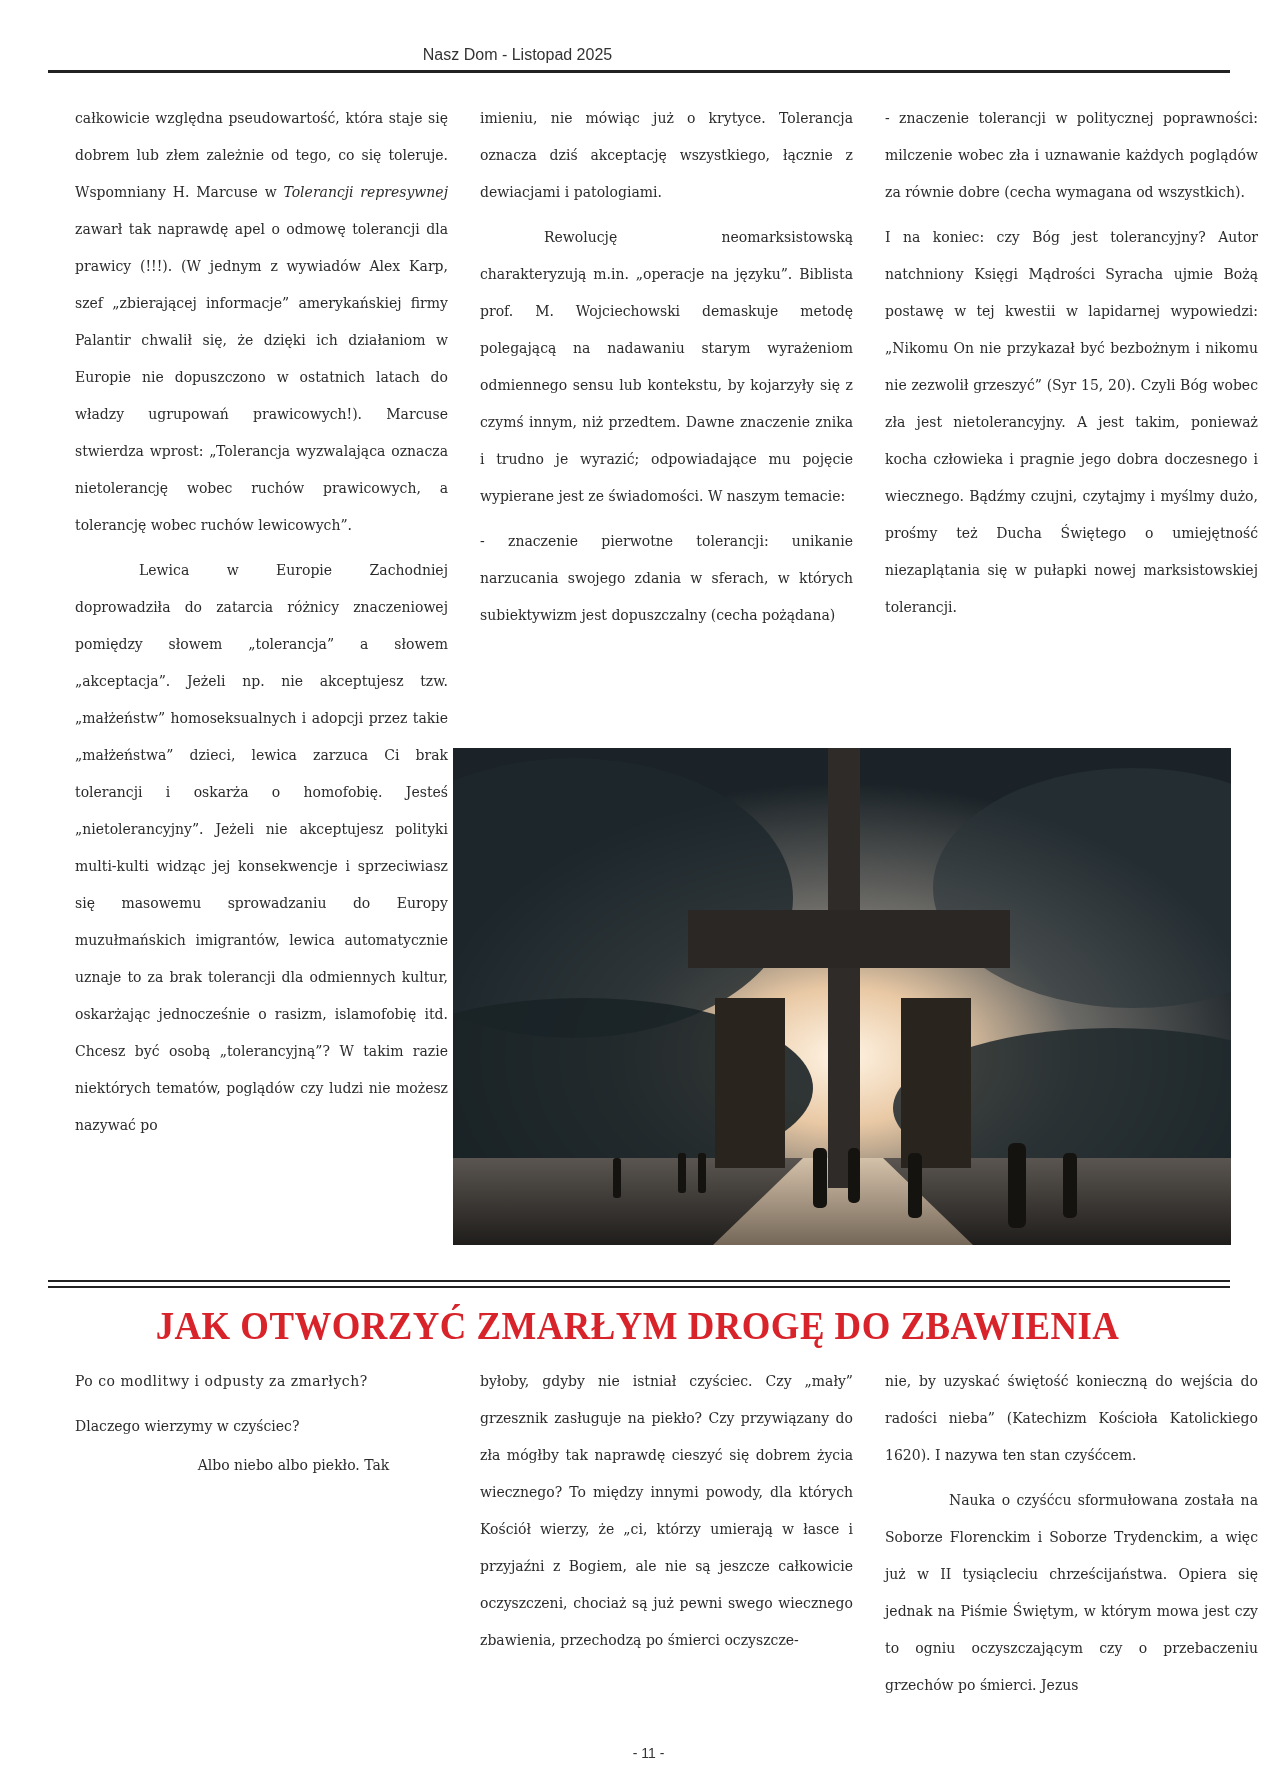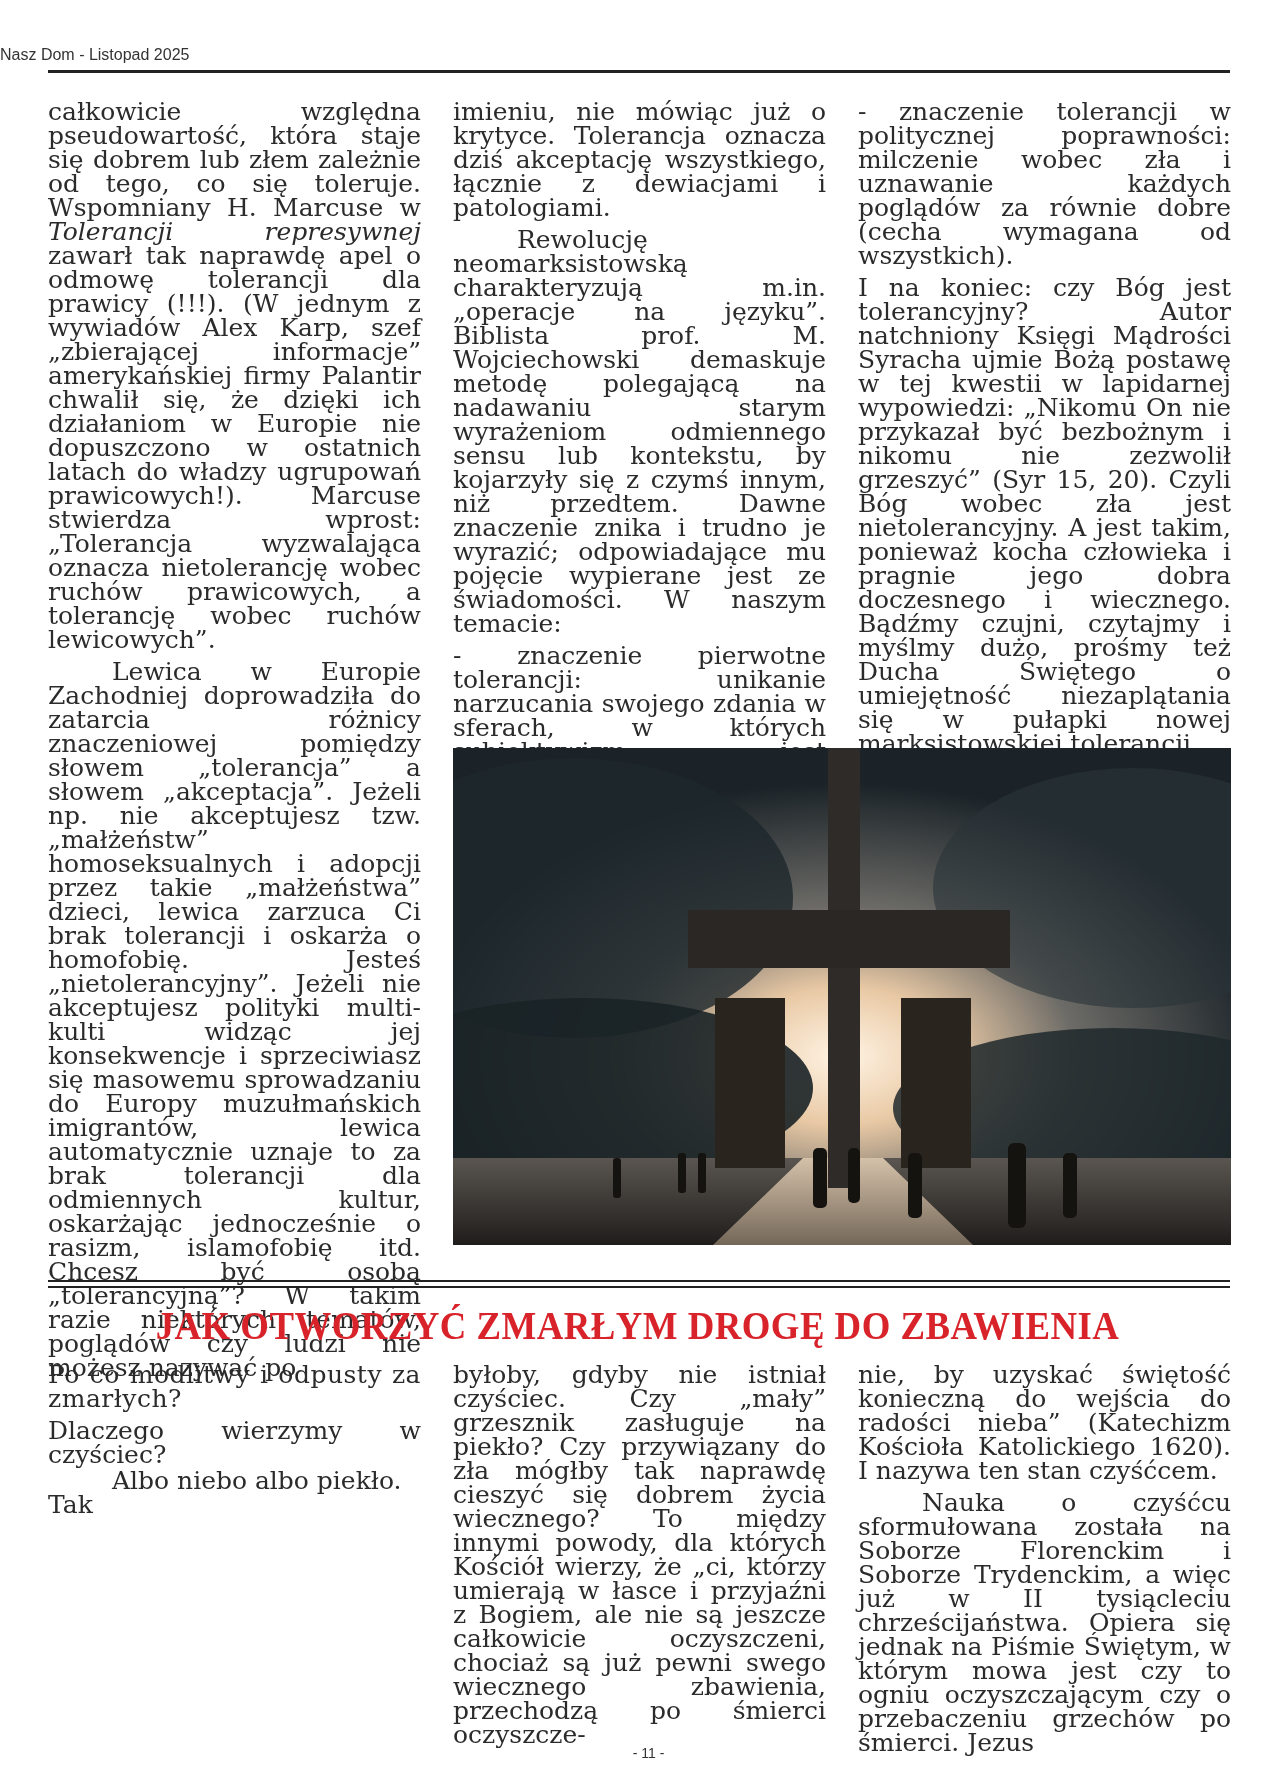--- a/index.html
+++ b/index.html
@@ -1,27 +1,28 @@
 <!DOCTYPE html>
 <html><head>
 <meta charset="utf-8">
 <style>
   * { box-sizing: border-box; margin: 0; padding: 0; }
   html, body { width: 1275px; height: 1789px; background: #ffffff; }
   body { position: relative; font-family: "DejaVu Serif", serif; color: #2b2b2b; overflow: hidden; }
 
   .header-title {
-    position: absolute; left: 0; top: 46px; width: 1035px; text-align: left;
+    position: absolute; left: 0; top: 46px; width: 1035px; text-align: center;
     font-family: "Liberation Sans", sans-serif; font-size: 16px; color: #333;
   }
   .header-rule { position: absolute; left: 48px; top: 70px; width: 1182px; height: 3px; background: #222; }
 
   .col {
-    position: absolute; font-size: 25px; line-height: 24px; text-align: justify;
+    position: absolute; font-size: 14px; line-height: 37px; text-align: justify;
     hyphens: manual;
+    margin-left: 27px;
   }
   .col p { margin: 0; }
   .col p.indent { text-indent: 64px; margin-top: 8px; }
   .col p.gap { margin-top: 8px; }
   .col .b { font-weight: normal; }
   .col .i { font-style: italic; }
   .col .u { text-underline-offset: 3px; }
 
   .col1 { left: 48px; top: 100px; width: 373px; }
   .col2 { left: 453px; top: 100px; width: 373px; }
@@ -118,21 +119,21 @@
 </div>
 
 <div class="rule-double-a"></div>
 <div class="rule-double-b"></div>
 
 <div class="article-title">JAK OTWORZYĆ ZMARŁYM DROGĘ DO ZBAWIENIA</div>
 
 <div class="col col4">
   <p class="b" style="letter-spacing:0.5px;">Po co modlitwy i odpusty za zmarłych?</p>
   <p class="b gap">Dlaczego wierzymy w czyściec?</p>
-  <p class="indent" style="margin-top:2px;text-align:left;">Albo niebo albo piekło. Tak</p>
+  <p class="indent" style="margin-top:2px;text-align:center;">Albo niebo albo piekło. Tak</p>
 </div>
 
 <div class="col col5">
   <p>byłoby, gdyby nie istniał czyściec. Czy „mały” grzesznik zasługuje na piekło? Czy przywiązany do zła mógłby tak naprawdę cieszyć się dobrem życia wiecznego? To między innymi powody, dla których Kościół wierzy, że „ci, którzy umierają w łasce i przyjaźni z Bogiem, ale nie są jeszcze całkowicie oczyszczeni, chociaż są już pewni swego wiecznego zbawienia, przechodzą po śmierci oczyszcze-</p>
 </div>
 
 <div class="col col6">
   <p>nie, by uzyskać świętość konieczną do wejścia do radości nieba” (Katechizm Kościoła Katolickiego 1620). I nazywa ten stan czyśćcem.</p>
   <p class="indent">Nauka o czyśćcu sformułowana została na Soborze Florenckim i Soborze Trydenckim, a więc już w II tysiącleciu chrześcijaństwa. Opiera się jednak na Piśmie Świętym, w którym mowa jest czy to ogniu oczyszczającym czy o przebaczeniu grzechów po śmierci. Jezus</p>
 </div>

